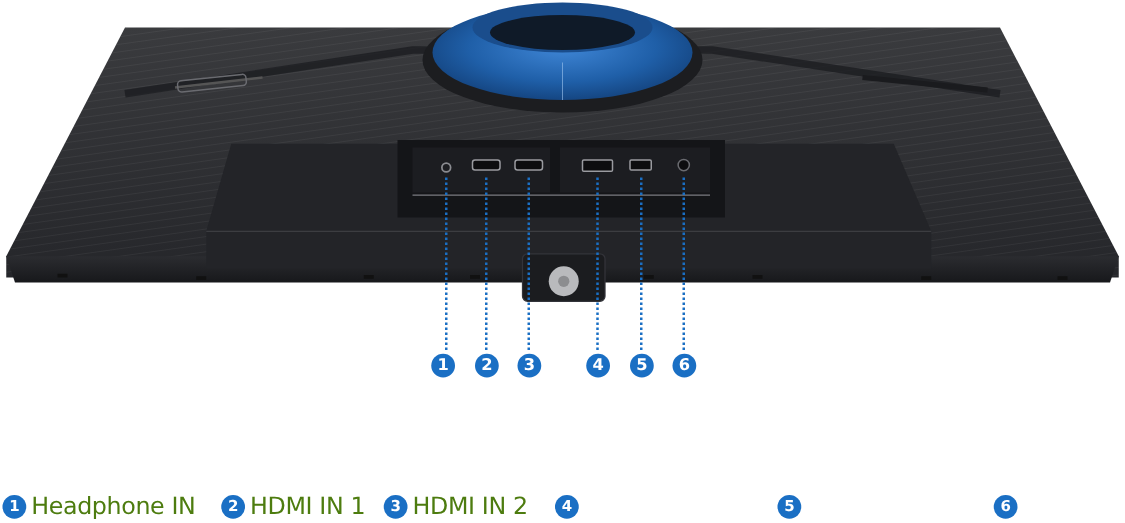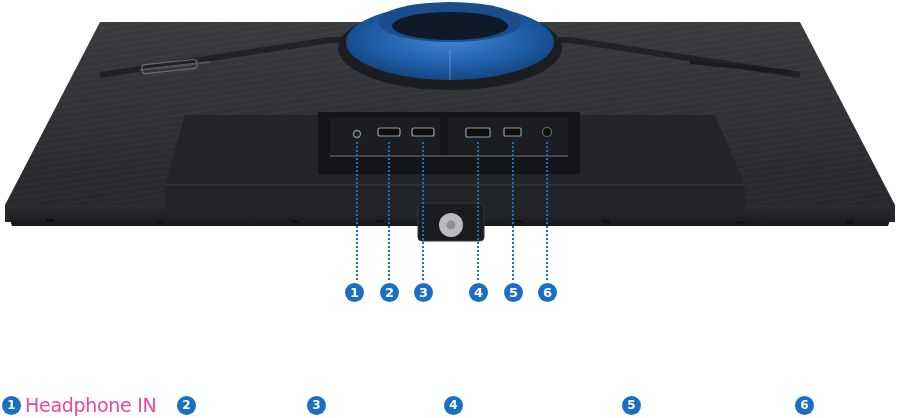--- a/index.html
+++ b/index.html
@@ -10,21 +10,21 @@
     .marker { position: absolute; width: 19px; height: 19px; border-radius: 50%;
               background: #1a6fc4; color: #fff; font-weight: bold; font-size: 13px;
               line-height: 19px; text-align: center;
               font-family: "DejaVu Sans", sans-serif; }
     .legend { position: absolute; left: 0; top: 392px; width: 900px; height: 26px;
               display: flex; align-items: center; gap: 0; }
     .legend-item { position: absolute; display: flex; align-items: center; top: 0; height: 26px; }
     .legend-num { width: 19px; height: 19px; border-radius: 50%; background: #1a6fc4;
                   color: #fff; font-size: 12px; font-weight: bold; line-height: 19px;
                   text-align: center; margin-right: 4px; font-family: "DejaVu Sans", sans-serif; }
-    .legend-label { font-size: 19px; color: #ec4899; font-family: "DejaVu Sans", sans-serif;
+    .legend-label { font-size: 19px; color: #4d7c0f; font-family: "DejaVu Sans", sans-serif;
                     letter-spacing: -0.3px; white-space: nowrap; }
   </style>
 </head>
 <body>
 
 <div class="stage">
   <svg class="monitor" width="900" height="300" viewBox="0 0 900 300">
     <defs>
       <linearGradient id="bodyGrad" x1="0" y1="0" x2="0" y2="1">
         <stop offset="0" stop-color="#3a3b3e"></stop>
@@ -108,23 +108,25 @@
   <div class="marker" style="left:504px; top:283px;">5</div>
   <div class="marker" style="left:538px; top:283px;">6</div>
 
   <div class="legend">
     <div class="legend-item" style="left:2px;">
       <span class="legend-num">1</span>
       <span class="legend-label">Headphone IN</span>
     </div>
     <div class="legend-item" style="left:177px;">
       <span class="legend-num">2</span>
+      <span class="legend-label">HDMI IN 1</span>
     </div>
     <div class="legend-item" style="left:307px;">
       <span class="legend-num">3</span>
+      <span class="legend-label">HDMI IN 2</span>
     </div>
     <div class="legend-item" style="left:444px;">
       <span class="legend-num">4</span>
     </div>
     <div class="legend-item" style="left:622px;">
       <span class="legend-num">5</span>
     </div>
     <div class="legend-item" style="left:795px;">
       <span class="legend-num">6</span>
     </div>

